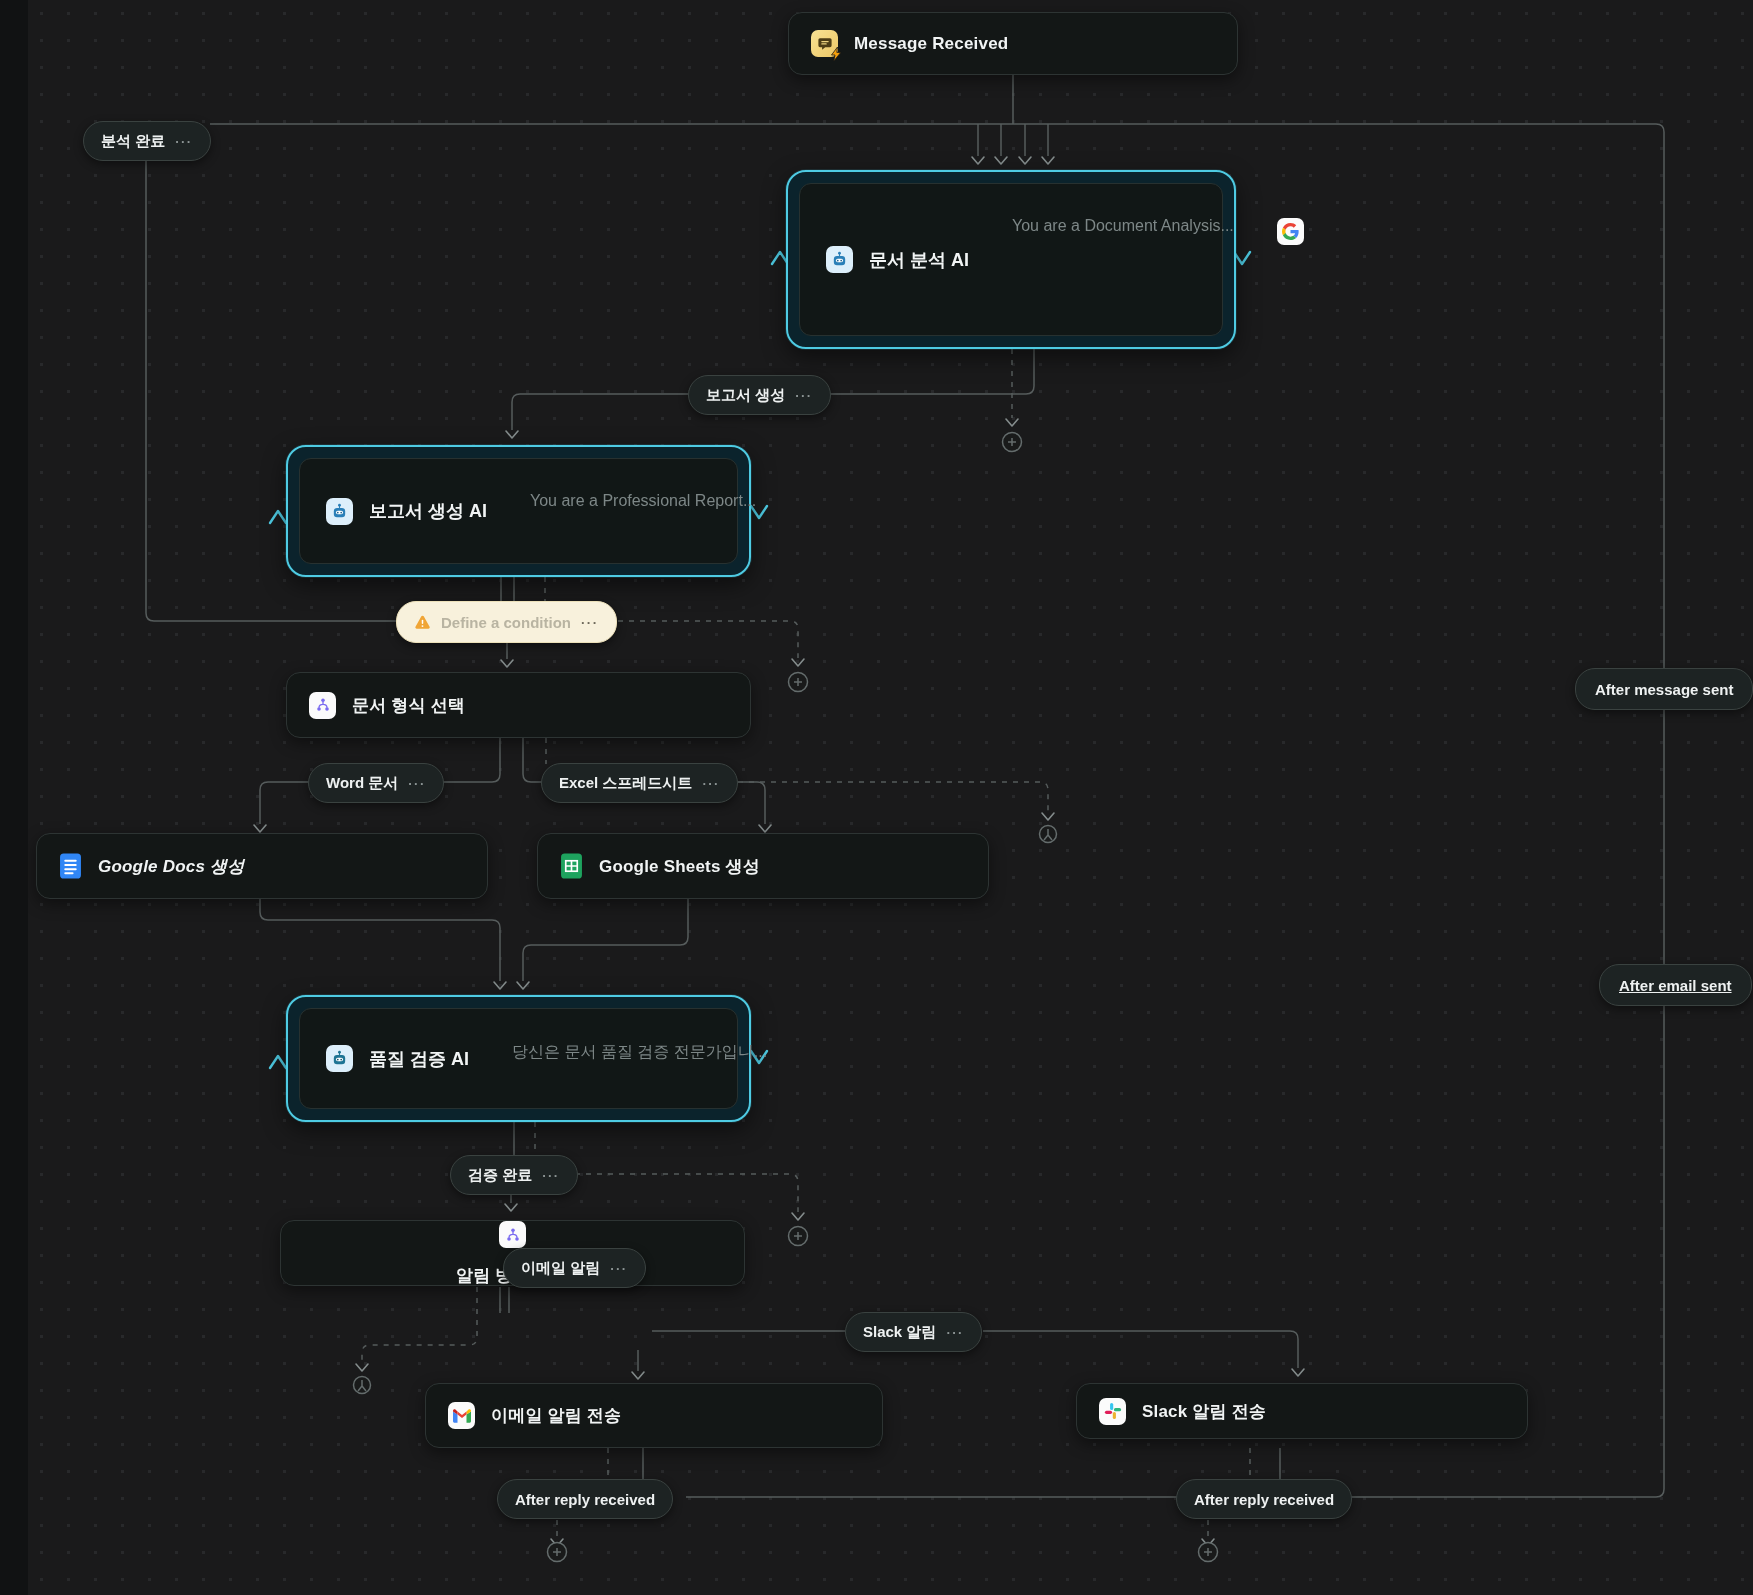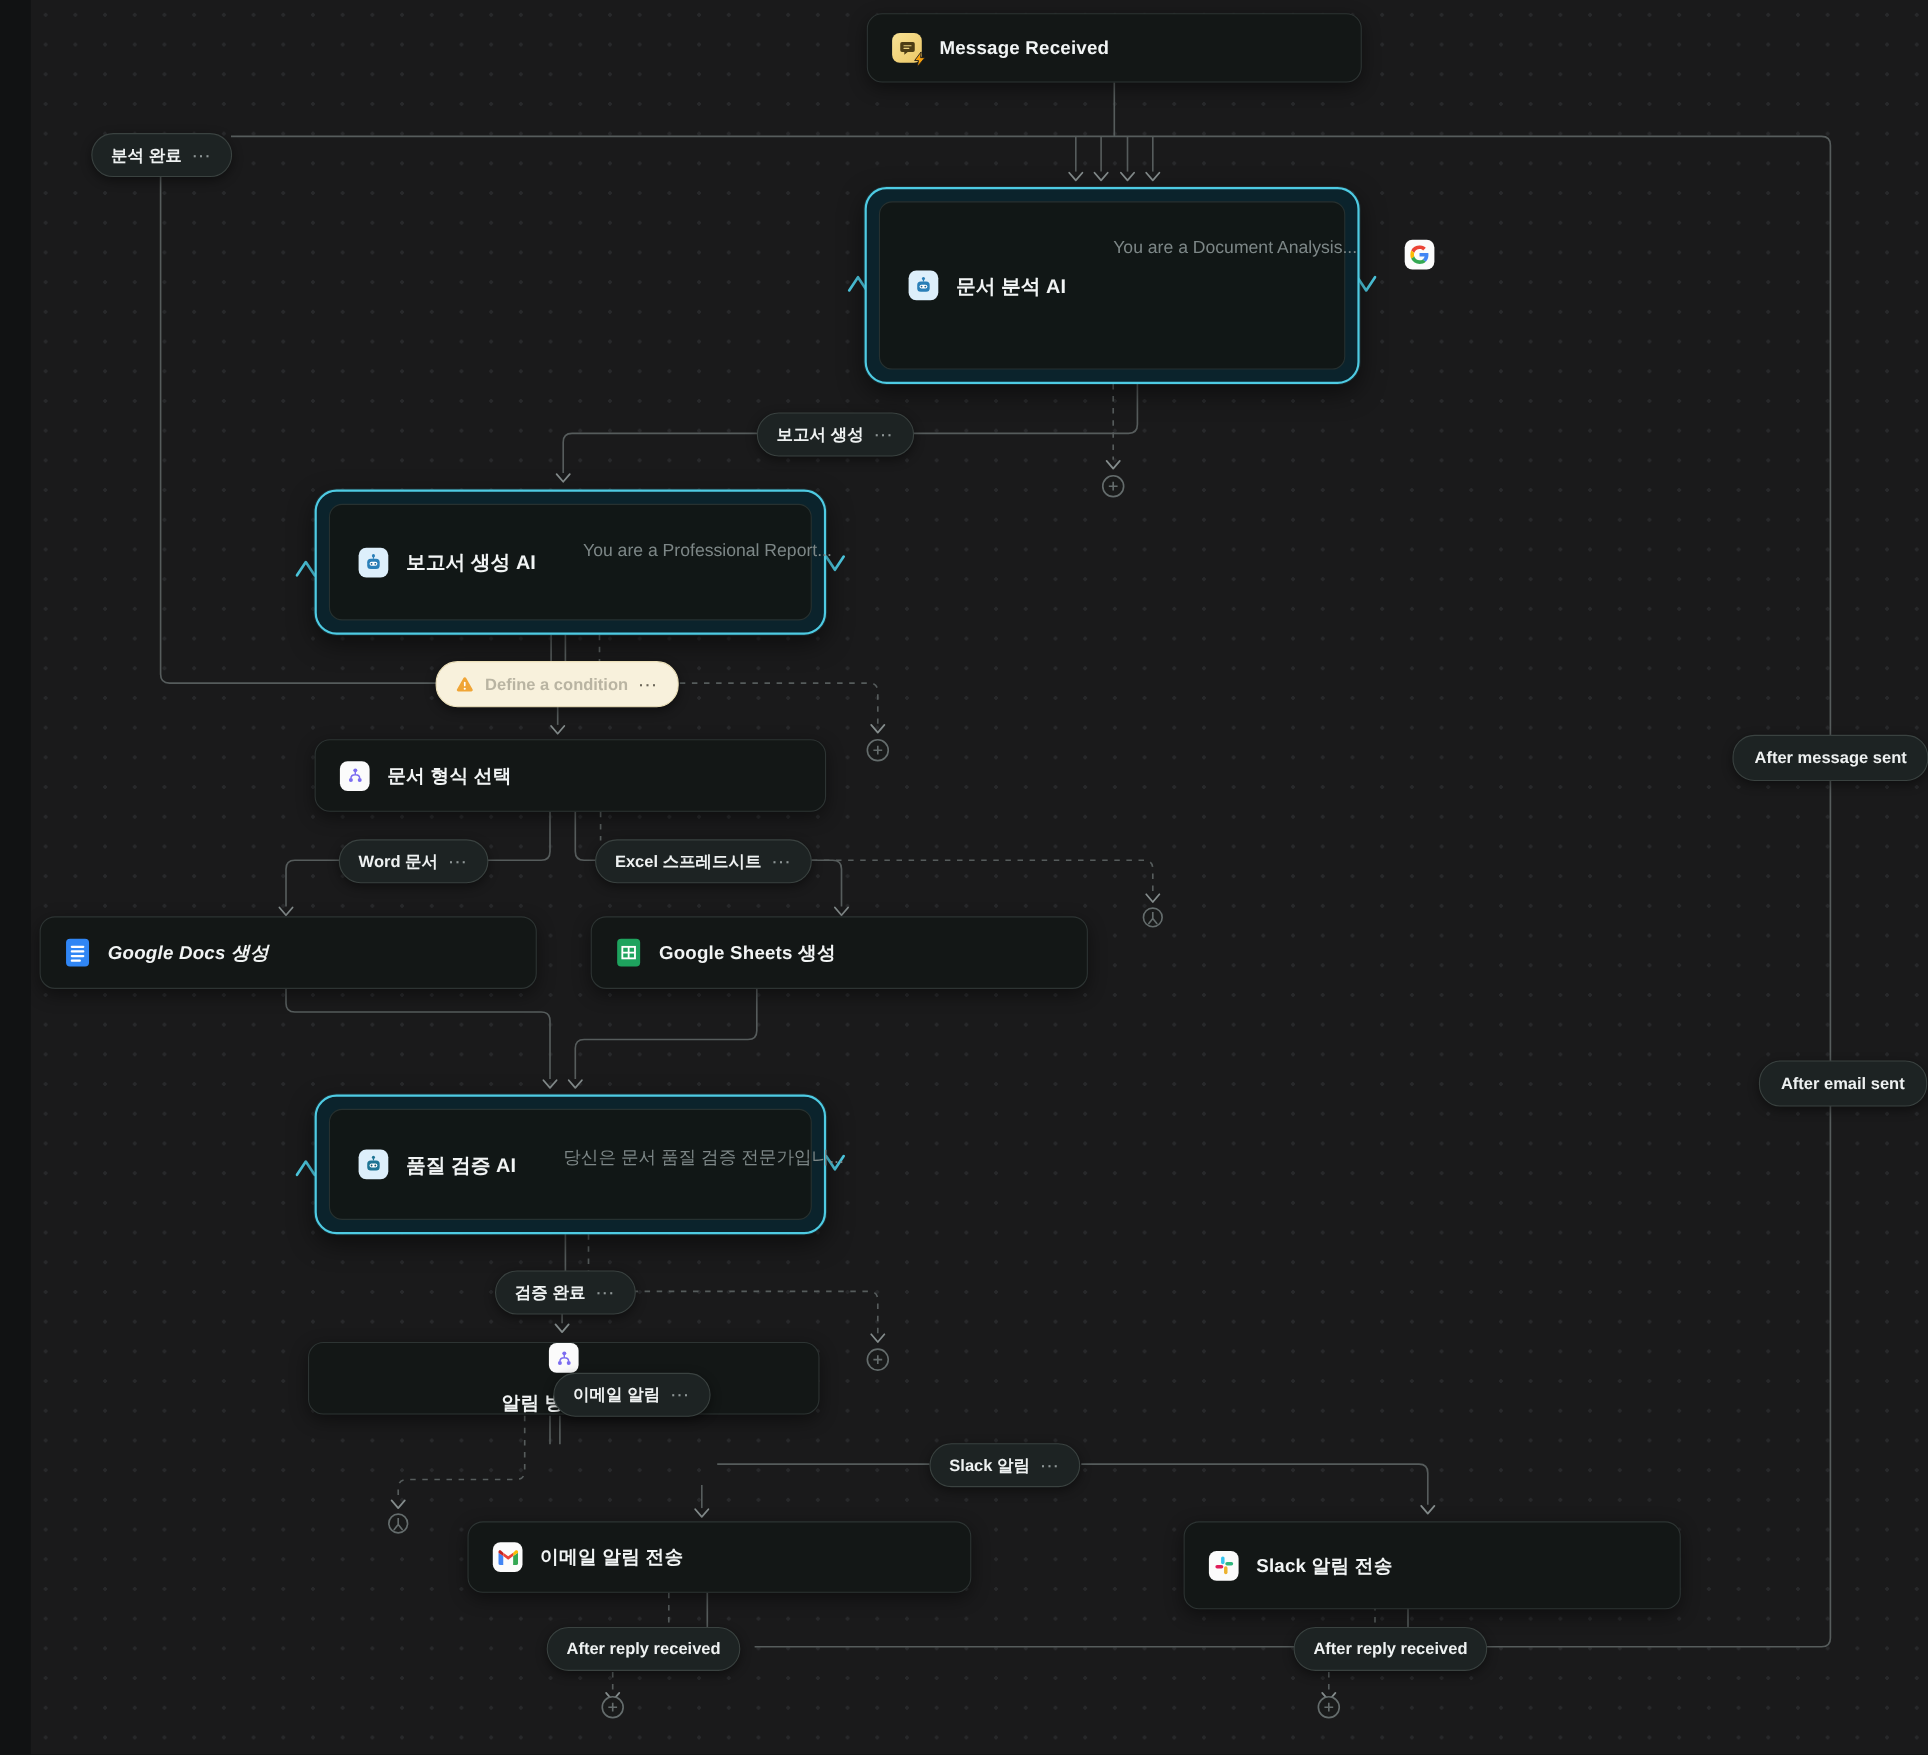--- a/index.html
+++ b/index.html
@@ -287,21 +287,21 @@
           <path fill="#4285F4" d="M2 18h4V7L0 3v13c0 1.2.9 2 2 2z"></path>
           <path fill="#34A853" d="M18 18h4c1.1 0 2-.8 2-2V3l-6 4z"></path>
           <path fill="#FBBC04" d="M18 7l6-4V2c0-1.6-1.9-2.6-3.2-1.6L18 3z"></path>
           <path fill="#C5221F" d="M0 2v1l6 4V3L3.2.4C1.9-.6 0 .4 0 2z"></path>
           <path fill="#EA4335" d="M6 7V3l6 4.5L18 3v4l-6 4.5z"></path>
         </svg>
     </div>
     <div class="label">이메일 알림 전송</div>
   </div>
 
-  <div class="node" style="left:1048px;top:1383px;width:452px;height:80px;">
+  <div class="node" style="left:1048px;top:1383px;width:452px;height:56px;">
     <div class="icon-sq icon-white">
       <svg width="18" height="18" viewBox="0 0 40 40">
           <rect x="13.5" y="2" width="7" height="16" rx="3.5" fill="#36C5F0"></rect>
           <rect x="22" y="13.5" width="16" height="7" rx="3.5" fill="#2EB67D"></rect>
           <rect x="19.5" y="22" width="7" height="16" rx="3.5" fill="#ECB22E"></rect>
           <rect x="2" y="19.5" width="16" height="7" rx="3.5" fill="#E01E5A"></rect>
         </svg>
     </div>
     <div class="label">Slack 알림 전송</div>
   </div>
@@ -356,17 +356,17 @@
   </div>
 
   <div class="pill" style="left:1148px;top:1479px;">
     <span>After reply received</span>
   </div>
 
   <div class="pill big" style="left:1547px;top:668px;">
     <span>After message sent</span>
   </div>
 
-  <div class="pill big" style="left:1571px;top:964px;">
+  <div class="pill big" style="left:1571px;top:964px;text-decoration:underline;">
     <span>After email sent</span>
   </div>
 
 </div>
 
 </body></html>

